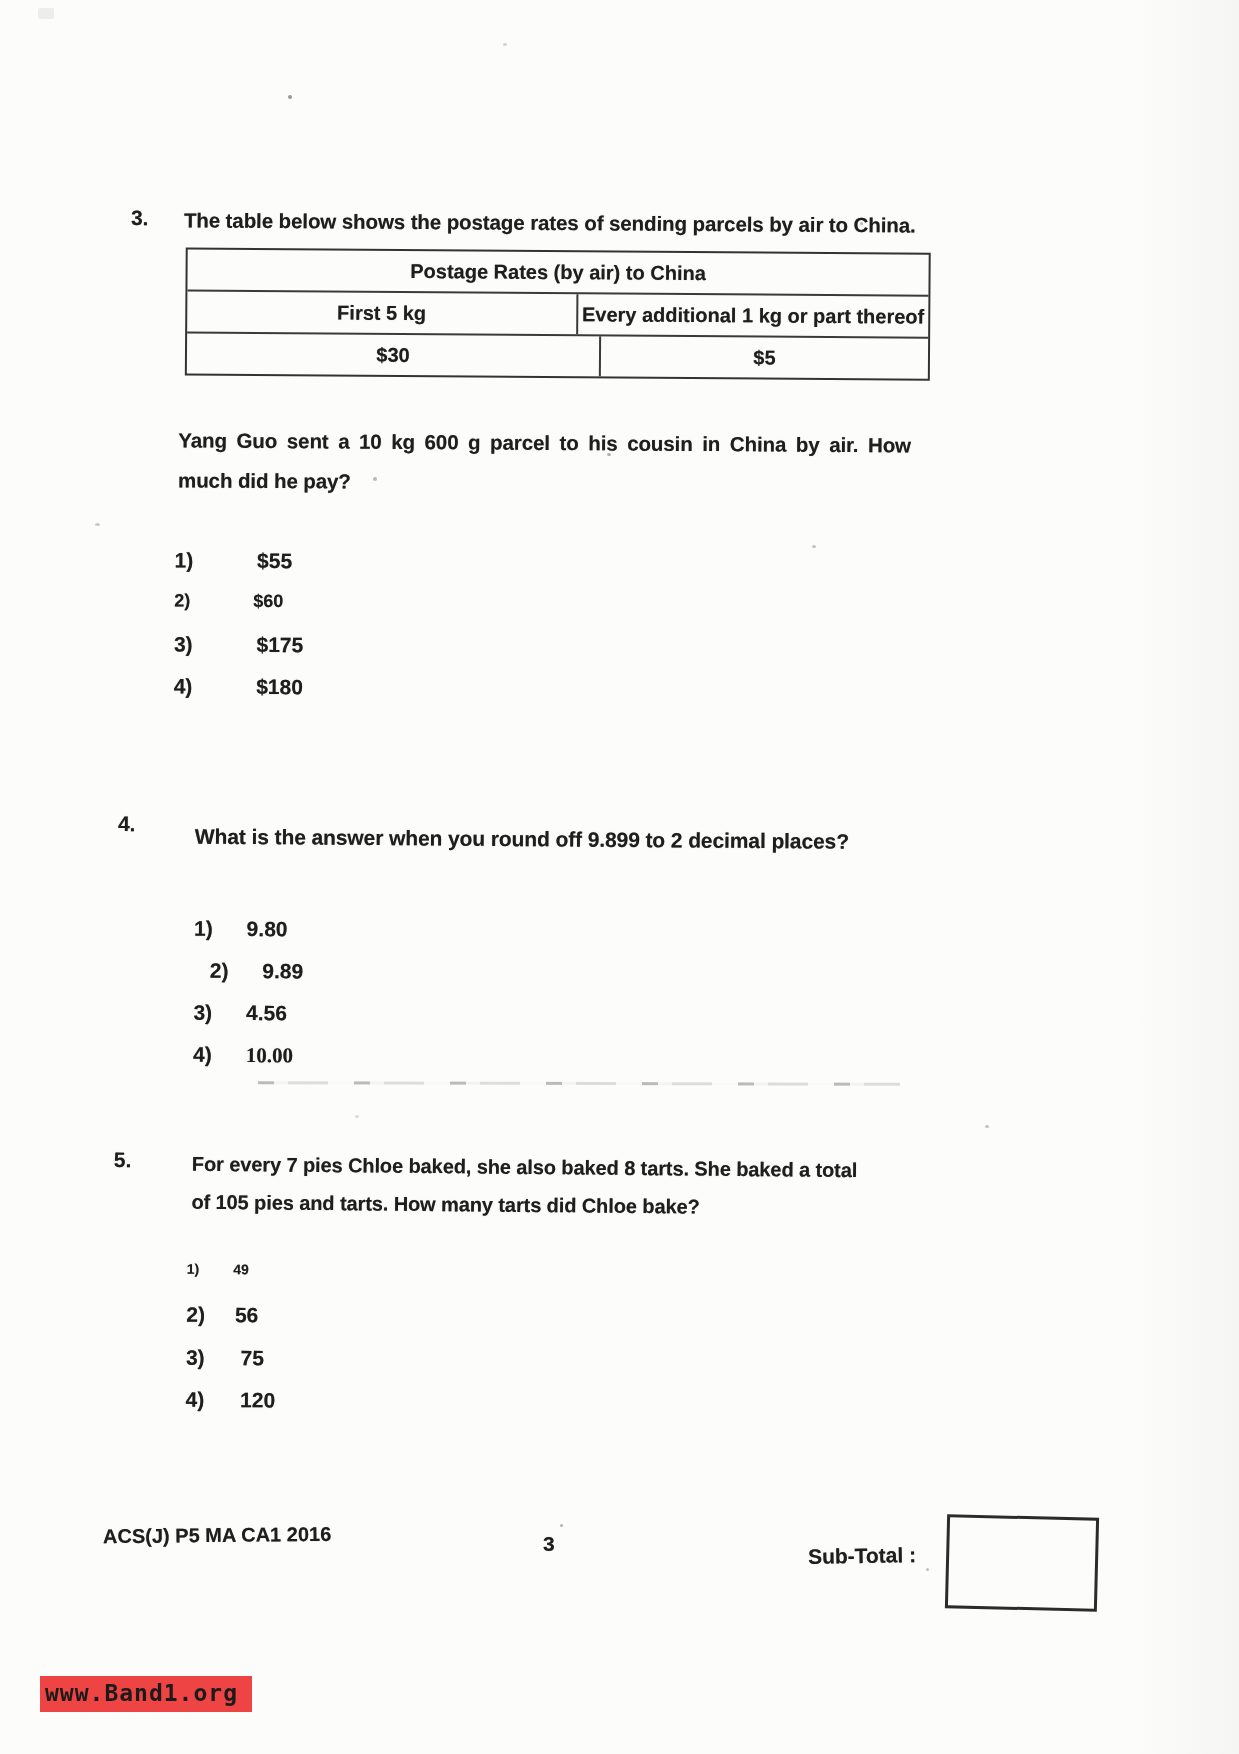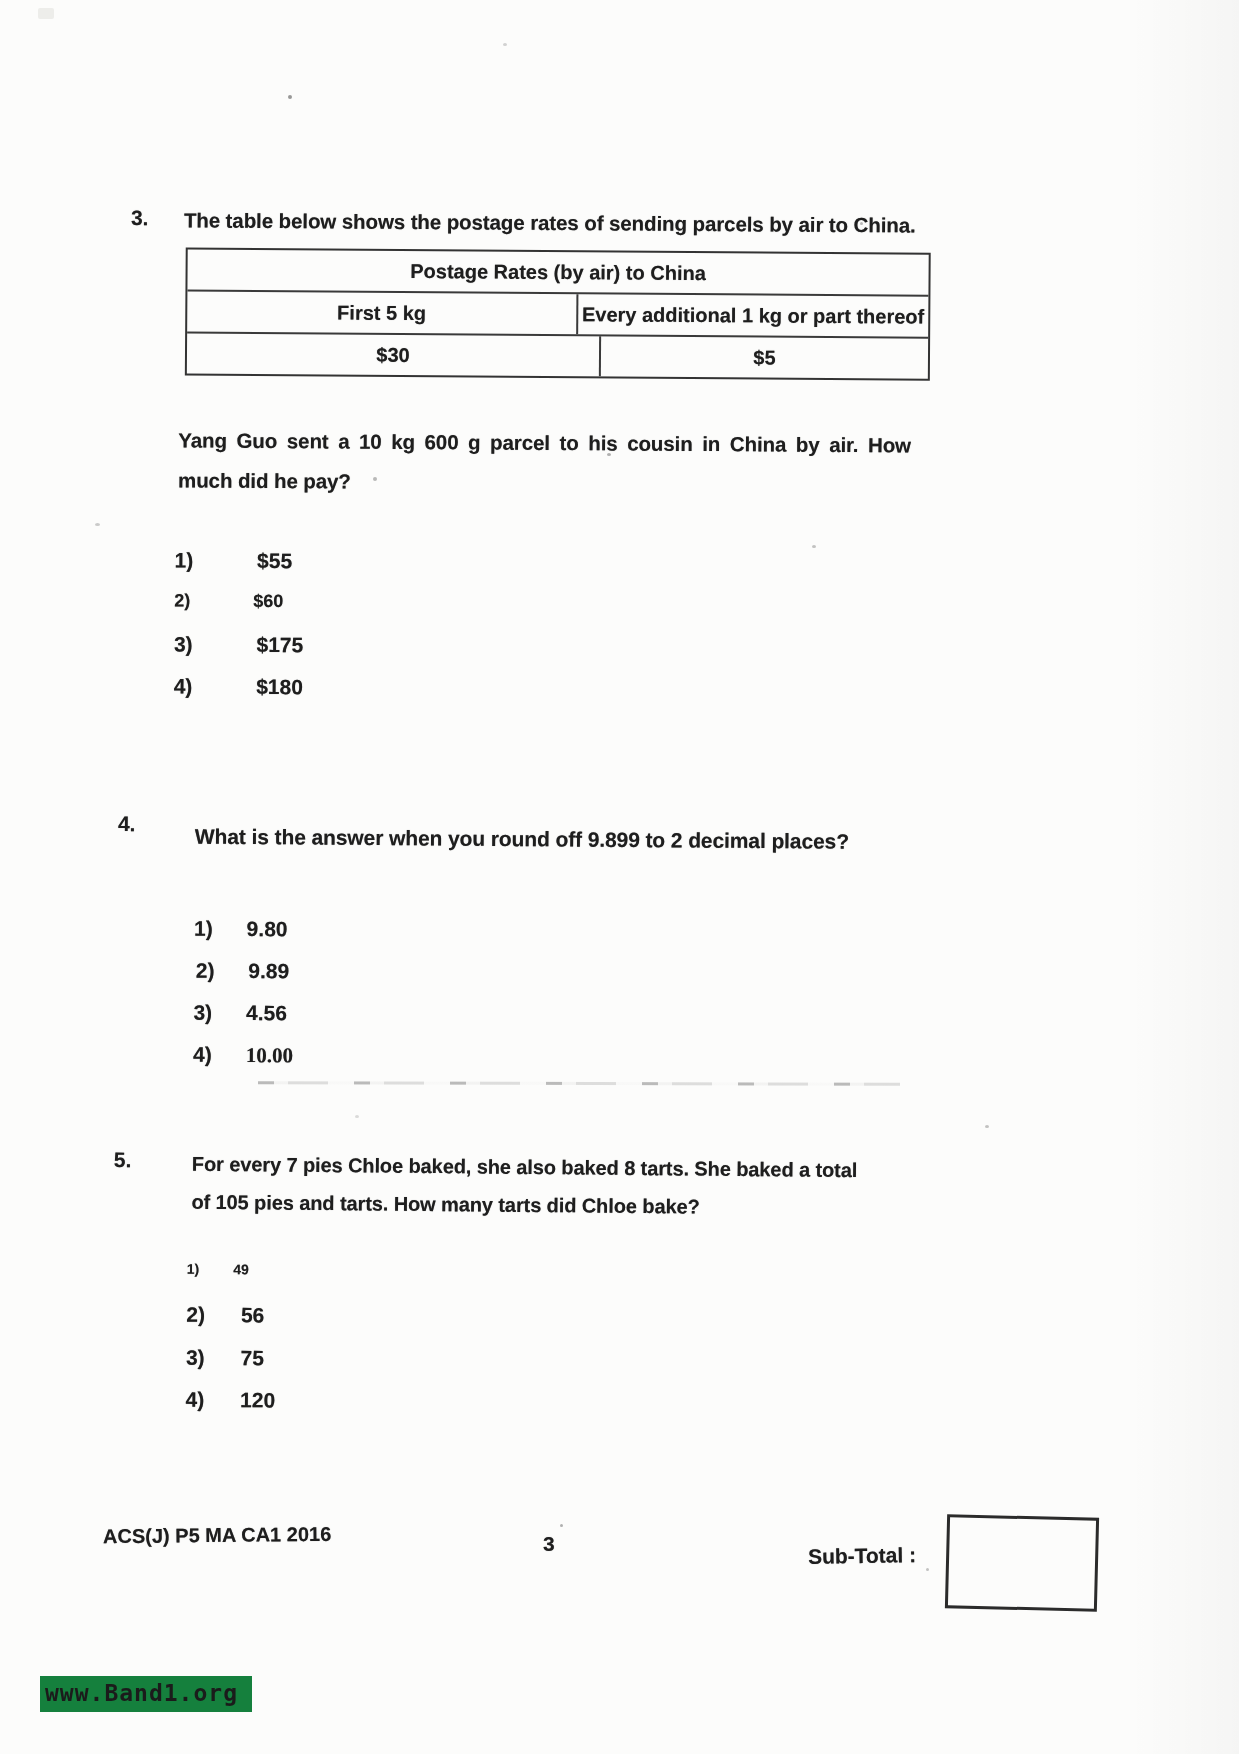--- a/index.html
+++ b/index.html
@@ -45,21 +45,21 @@
               rgba(80,80,80,0.18) 30px 70px, rgba(80,80,80,0.02) 70px 96px);
             transform:rotate(0.15deg); }
 
   .footer-code { font-size:20px; transform:rotate(-0.6deg); }
   .footer-page { font-size:21px; }
   .subtotal-label { font-size:21px; transform:rotate(-1deg); }
   .subtotal-box { position:absolute; left:946px; top:1516px; width:146px; height:88px;
                   border:3px solid #2b2b2b; transform:rotate(1.4deg); background:transparent; }
 
   .watermark { position:absolute; left:40px; top:1676px; padding:4px 14px 6px 5px;
-               background:#15803d; font-family:"DejaVu Sans Mono", monospace;
+               background:#ef4444; font-family:"DejaVu Sans Mono", monospace;
                font-size:23px; font-weight:600; letter-spacing:1px; color:#1b1b1b;
                white-space:nowrap; }
 
   .speck { position:absolute; border-radius:50%; background:#555; display:block; }
 </style>
 </head>
 <body>
 
 <div id="page">
 
@@ -103,21 +103,21 @@
   </div>
 
   <div class="qblock r5">
     <span class="txt qnum" style="left:118px; top:812px;">4.</span>
     <span class="txt stem" style="left:195px; top:824px; font-size:21px;">What is the answer when you round off 9.899 to 2 decimal places?</span>
 
     <div class="txt" style="left:195px; top:916px; font-size:21px;">
       <span class="opt-label">1)</span>
       <span class="opt-value" style="margin-left:28px;">9.80</span>
     </div>
-    <div class="txt" style="left:197px; top:958px; font-size:21px;text-align:right;">
+    <div class="txt" style="left:211px; top:958px; font-size:21px;text-align:right;">
       <span class="opt-label">2)</span>
       <span class="opt-value" style="margin-left:28px;">9.89</span>
     </div>
     <div class="txt" style="left:195px; top:1000px; font-size:21px;">
       <span class="opt-label">3)</span>
       <span class="opt-value" style="margin-left:28px;">4.56</span>
     </div>
     <div class="txt" style="left:195px; top:1042px; font-size:21px;">
       <span class="opt-label">4)</span>
       <span class="opt-value" style="margin-left:28px;font-family:Liberation Serif, serif;">10.00</span>
@@ -130,21 +130,21 @@
     <span class="txt qnum" style="left:114px; top:1148px;">5.</span>
     <span class="txt stem" style="left:192px; top:1152px; font-size:20px;">For every 7 pies Chloe baked, she also baked 8 tarts. She baked a total</span>
     <span class="txt stem" style="left:192px; top:1190px; font-size:20px;">of 105 pies and tarts.  How many tarts did Chloe bake?</span>
 
     <div class="txt" style="left:188px; top:1260px; font-size:14px;">
       <span class="opt-label">1)</span>
       <span class="opt-value" style="margin-left:30px;">49</span>
     </div>
     <div class="txt" style="left:188px; top:1302px; font-size:21px;">
       <span class="opt-label">2)</span>
-      <span class="opt-value" style="margin-left:30px;">56</span>
+      <span class="opt-value" style="margin-left:24px;">56</span>
     </div>
     <div class="txt" style="left:188px; top:1345px; font-size:21px;">
       <span class="opt-label">3)</span>
       <span class="opt-value" style="margin-left:30px;">75</span>
     </div>
     <div class="txt" style="left:188px; top:1387px; font-size:21px;">
       <span class="opt-label">4)</span>
       <span class="opt-value" style="margin-left:30px;">120</span>
     </div>
   </div>

